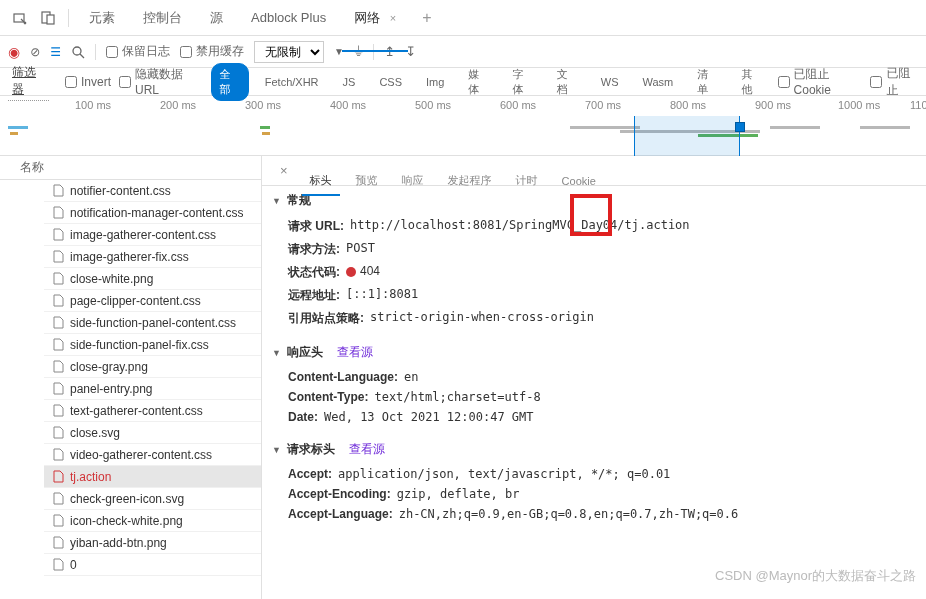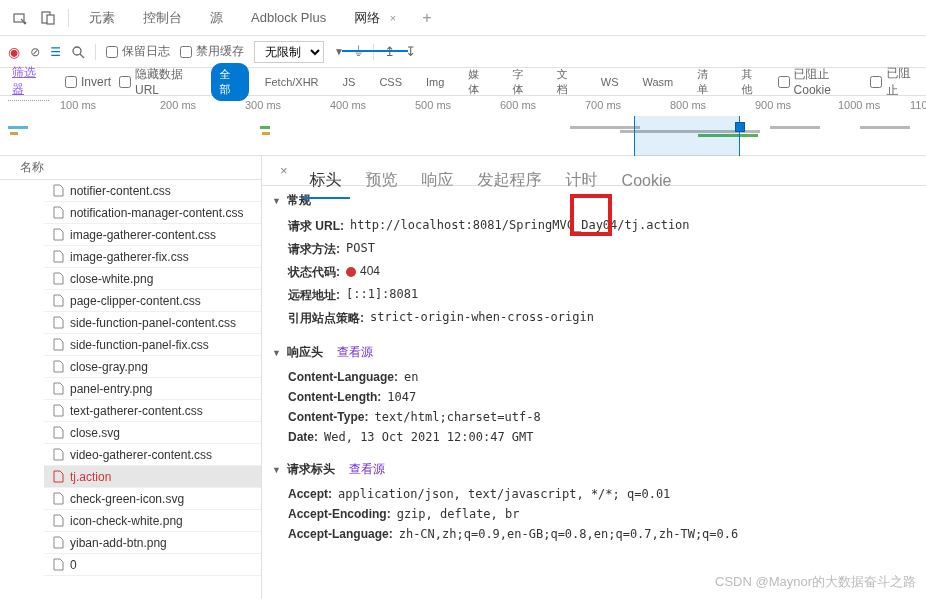--- a/index.html
+++ b/index.html
@@ -18,21 +18,21 @@
     .toolbar .no-icon { color: #666; }
     .toolbar .filter-lines { color: #0078d4; }
     .toolbar .search { color: #666; }
     .toolbar .chk { display: flex; align-items: center; gap: 4px; color: #666; font-size: 12px; }
     .toolbar .chk input { width: 12px; height: 12px; }
     .toolbar .sel { border: 1px solid #ccc; padding: 2px 6px; font-size: 12px; background: #fff; }
     .toolbar .caret { color: #666; font-size: 10px; }
     .toolbar .wifi, .toolbar .updown { color: #666; font-size: 13px; }
     
     .filter-bar { height: 28px; display: flex; align-items: center; padding: 0 8px; border-bottom: 1px solid #e0e0e0; gap: 8px; font-size: 12px; }
-    .filter-bar .filter-label { color: #8b5cf6; padding: 2px 4px; border-bottom: 1px dotted #999; text-decoration: underline; }
+    .filter-bar .filter-label { color: #404040; padding: 2px 4px; border-bottom: 1px dotted #999; text-decoration: underline; }
     .filter-bar .spacer { flex: 1; }
     .filter-bar .chk { display: flex; align-items: center; gap: 4px; color: #666; }
     .filter-bar .chk input { width: 12px; height: 12px; }
     .filter-bar .pill { padding: 3px 8px; border: 1px solid #ccc; border-radius: 10px; color: #666; cursor: pointer; font-size: 11px; }
     .filter-bar .pill.active { background: #0078d4; color: #fff; border-color: #0078d4; }
     
     .timeline { height: 60px; border-bottom: 1px solid #e0e0e0; position: relative; }
     .timeline .ticks { height: 20px; display: flex; position: relative; font-size: 11px; color: #888; }
     .timeline .tick { position: absolute; top: 3px; }
     .timeline .bars { height: 40px; position: relative; }
@@ -48,37 +48,37 @@
     .side .row { height: 22px; display: flex; align-items: center; padding: 0 8px; gap: 6px; cursor: pointer; font-size: 12px; border-bottom: 1px solid #f0f0f0; }
     .side .row.selected { background: #e6e6e6; }
     .side .row .file-icon { width: 12px; height: 12px; display: inline-flex; align-items: center; justify-content: center; color: #888; flex-shrink: 0; }
     .side .row .file-icon.red { color: #d13438; }
     .side .row .name { white-space: nowrap; overflow: hidden; text-overflow: ellipsis; }
     .side .row.selected .name { color: #d13438; }
     
     .detail { flex: 1; display: flex; flex-direction: column; overflow: hidden; position: relative; }
     .detail .tabs { height: 30px; display: flex; align-items: center; padding: 0 8px; border-bottom: 1px solid #e0e0e0; gap: 0; }
     .detail .tabs .close-x { padding: 0 10px; color: #888; cursor: pointer; font-size: 13px; }
-    .detail .tabs .dtab { padding: 7px 12px; color: #888; cursor: pointer; font-size: 16px; position: relative; margin-top: 20px; }
+    .detail .tabs .dtab { padding: 7px 12px; color: #888; cursor: pointer; font-size: 11px; position: relative; margin-top: 20px; }
     .detail .tabs .dtab.active { color: #333; }
     .detail .tabs .dtab.active::after { content: ''; position: absolute; bottom: -1px; left: 4px; right: 4px; height: 2px; background: #0078d4; }
     
     .detail .content { flex: 1; overflow-y: auto; padding: 0; }
     .section-hdr { display: flex; align-items: center; padding: 6px 10px; font-size: 12px; cursor: pointer; gap: 6px; }
     .section-hdr .tri { color: #666; font-size: 9px; }
     .section-hdr .title { font-weight: bold; color: #333; }
     .section-hdr .link { color: #6d28d9; margin-left: 8px; font-weight: normal; }
     .section-body { padding: 0 10px 8px 26px; }
     .kv { padding: 3px 0; font-size: 12px; display: flex; flex-wrap: wrap; }
     .kv .k { font-weight: bold; color: #333; margin-right: 6px; white-space: nowrap; }
     .kv .v { color: #333; font-family: Consolas, monospace; white-space: nowrap; }
     .status-dot { display: inline-block; width: 10px; height: 10px; border-radius: 50%; background: #d13438; margin-right: 4px; vertical-align: middle; }
     
     .red-box { position: absolute; border: 4px solid #e02020; pointer-events: none; }
-    .watermark { position: absolute; bottom: 8px; right: 10px; color: #bbb; font-size: 13px; pointer-events: none; margin-top: 32px; }
+    .watermark { position: absolute; bottom: 14px; right: 10px; color: #bbb; font-size: 13px; pointer-events: none; margin-top: 32px; }
     
     svg { display: block; }
   </style>
 </head>
 <body>
 
 <div class="top-bar">
   <div class="icon-btn">
     <svg width="16" height="16" viewBox="0 0 16 16">
         <rect x="2" y="4" width="10" height="8" fill="none" stroke="currentColor" stroke-width="1.2"></rect>
@@ -158,21 +158,21 @@
       <span>已阻止 Cookie</span>
     </label>
   <label class="chk">
       <input type="checkbox" style="">
       <span>已阻止</span>
     </label>
 </div>
 
 <div class="timeline">
   <div class="ticks">
-    <span class="tick" style="left:60px">100 ms</span>
+    <span class="tick" style="left:75px">100 ms</span>
     <span class="tick" style="left:160px">200 ms</span>
     <span class="tick" style="left:245px">300 ms</span>
     <span class="tick" style="left:330px">400 ms</span>
     <span class="tick" style="left:415px">500 ms</span>
     <span class="tick" style="left:500px">600 ms</span>
     <span class="tick" style="left:585px">700 ms</span>
     <span class="tick" style="left:670px">800 ms</span>
     <span class="tick" style="left:755px">900 ms</span>
     <span class="tick" style="left:838px">1000 ms</span>
     <span class="tick" style="left:910px">110</span>
@@ -387,24 +387,20 @@
         <span class="tri">▼</span>
         <span class="title">响应头</span>
         <span class="link">查看源</span>
       </div>
       <div class="section-body" id="resp-hdrs">
           <div class="kv">
             <span class="k">Content-Language:</span>
             <span class="v">en</span>
           </div>
           <div class="kv">
-            <span class="k">Content-Length:</span>
-            <span class="v">1047</span>
-          </div>
-          <div class="kv">
             <span class="k">Content-Type:</span>
             <span class="v">text/html;charset=utf-8</span>
           </div>
           <div class="kv">
             <span class="k">Date:</span>
             <span class="v">Wed, 13 Oct 2021 12:00:47 GMT</span>
           </div>
         </div>
 
       <div class="section-hdr">

